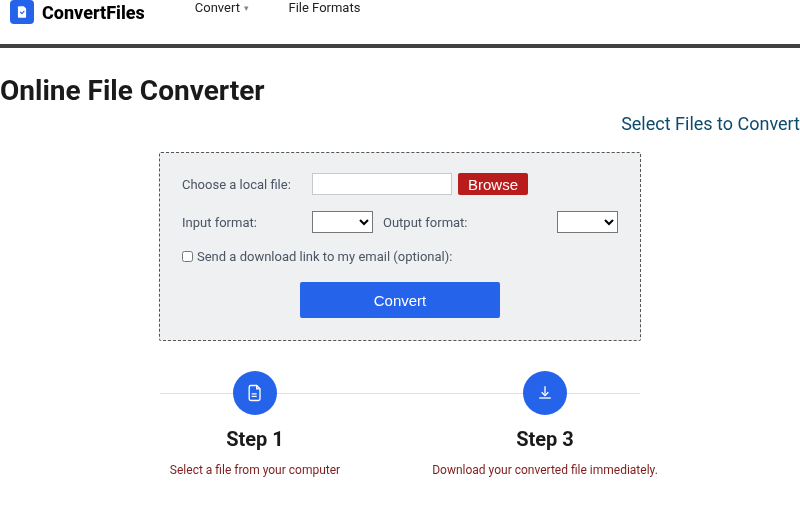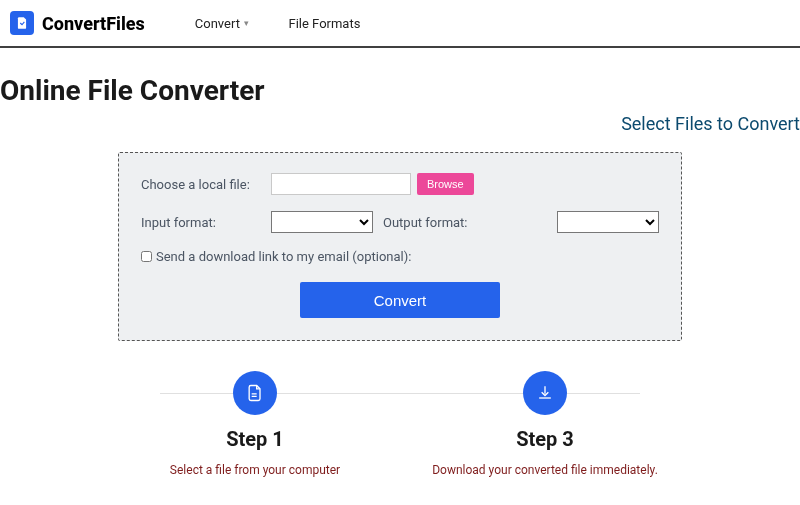--- a/index.html
+++ b/index.html
@@ -1,32 +1,32 @@
 <!DOCTYPE html>
 <html><head>
 <meta charset="utf-8">
 <style>
   html,body{margin:0;padding:0;font-family:-apple-system,BlinkMacSystemFont,"Segoe UI",Roboto,Helvetica,Arial,sans-serif;background:#fff;color:#1a1a1a}
   *{box-sizing:border-box}
   .page{width:800px;margin:0 auto}
-  .nav{display:flex;align-items:center;height:48px;padding:0 10px;border-bottom:2px solid #404040}
+  .nav{display:flex;align-items:flex-start;height:48px;padding:0 10px;border-bottom:4px solid #404040}
   .brand{display:flex;align-items:center;gap:8px;font-weight:800;font-size:18px;color:#000}
   .logo{width:24px;height:24px;background:#2563eb;border-radius:4px;display:flex;align-items:center;justify-content:center}
   .logo svg{width:14px;height:14px}
   .navlinks{display:flex;align-items:center;gap:40px;margin-left:50px;font-size:13px;color:#222}
   .navlink{display:flex;align-items:center;gap:4px;cursor:pointer}
   .chev{font-size:9px;color:#888}
   h1{text-align:left;font-size:28px;font-weight:700;margin:26px 0 6px 0}
   .subtitle{text-align:right;font-size:18px;color:#0c4a6e;margin:0 0 18px 0}
-  .panel{width:564px;margin:0 auto;border:1.5px dashed #555;background:#eef0f2;border-radius:2px;padding:20px 22px 22px 22px}
+  .panel{width:482px;margin:0 auto;border:1.5px dashed #555;background:#eef0f2;border-radius:2px;padding:20px 22px 22px 22px}
   .row{display:flex;align-items:center;font-size:13px;color:#4b5563;margin-bottom:16px}
   .row label{flex:0 0 130px}
   .filebox{display:flex;align-items:center;gap:6px}
   .fileinput{width:140px;height:22px;border:1px solid #c9c9c9;background:#fff}
-  .browse{background:#ec4899;color:#fff;border:none;border-radius:2px;font-size:11px;height:22px;padding:0 10px;cursor:pointer}
+  .browse{background:#b91c1c;color:#fff;border:none;border-radius:2px;font-size:15px;height:22px;padding:0 10px;cursor:pointer}
   select{width:130px;height:22px;border:1px solid #777;background:#fff;font-size:12px}
   .fmtlabel2{margin-left:10px;margin-right:44px}
   .checkrow{display:flex;align-items:center;font-size:13px;color:#4b5563;margin-top:4px;margin-bottom:18px}
   .checkrow input{margin:0 4px 0 0;width:11px;height:11px}
   .convert{display:block;margin:0 auto;width:200px;height:36px;background:#2563eb;color:#fff;border:none;border-radius:2px;font-size:15px;cursor:pointer}
   .steps{width:580px;margin:30px auto 0 auto;display:flex;position:relative}
   .line{position:absolute;top:22px;left:50px;right:50px;height:1px;background:#e0e0e0;z-index:0}
   .step{flex:1;text-align:center;position:relative;z-index:1;padding:0 6px}
   .circle{width:44px;height:44px;border-radius:50%;background:#2563eb;margin:0 auto;display:flex;align-items:center;justify-content:center}
   .circle svg{width:20px;height:20px}

